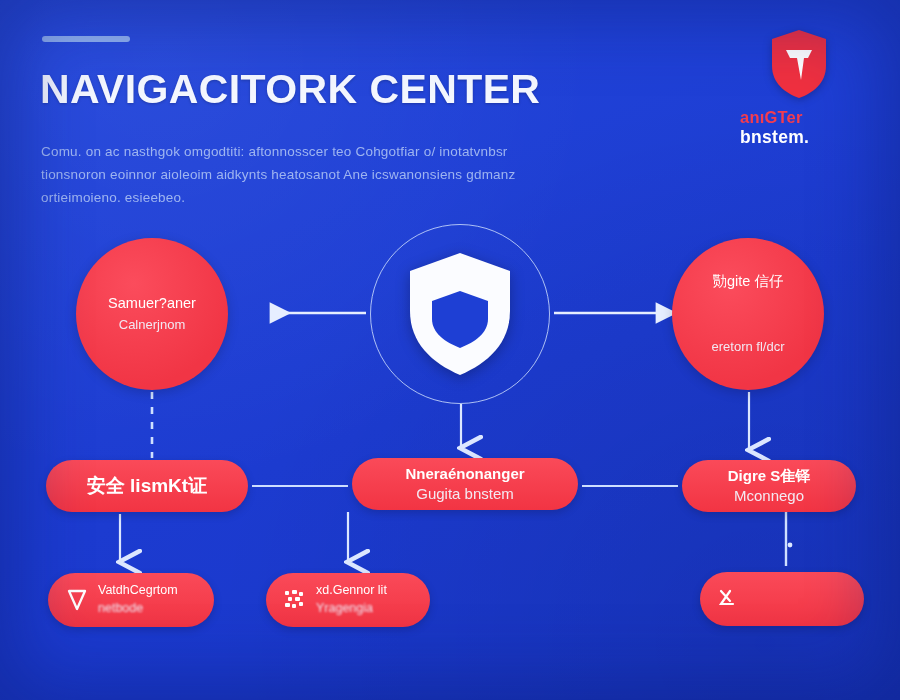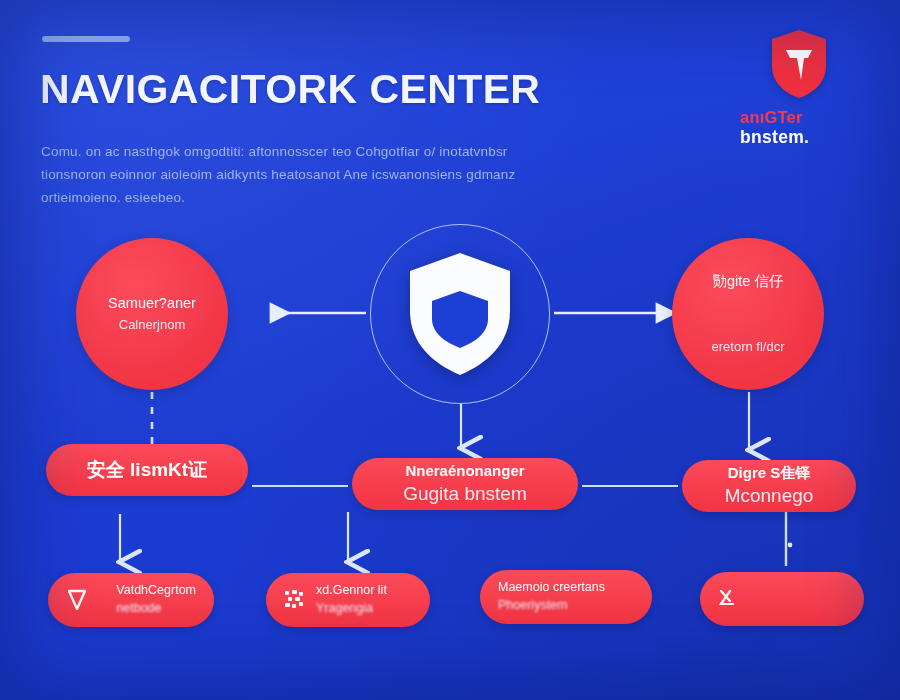--- a/index.html
+++ b/index.html
@@ -110,40 +110,40 @@
     height:52px;
     border-radius:26px;
     background:#f5394b;
     background-image:linear-gradient(180deg, #fa4a59 0%, #f23443 100%);
     display:flex; flex-direction:column;
     align-items:center; justify-content:center;
     text-align:center;
     padding:0 18px;
     box-shadow:0 3px 9px rgba(0,0,0,0.17);
   }
-  #pill-0 { left:46px;  top:444px; width:202px; }
+  #pill-0 { left:46px;  top:460px; width:202px; }
   #pill-1 { left:352px; top:458px; width:226px; }
   #pill-2 { left:682px; top:460px; width:174px; }
   .pill-line-1 { font-size:15px; font-weight:bold; color:#ffffff; line-height:1.35; filter:blur(0.55px); white-space:nowrap; }
-  .pill-line-2 { font-size:19px; color:#f4f7ff; line-height:1.35; filter:blur(0.7px); opacity:0.93; white-space:nowrap; }
+  .pill-line-2 { font-size:15px; color:#f4f7ff; line-height:1.35; filter:blur(0.7px); opacity:0.93; white-space:nowrap; }
   #pill-0 .pill-line-1 { font-size:19px; }
 
   
   .card {
     position:absolute;
     height:54px;
     border-radius:27px;
     background:#f5394b;
     background-image:linear-gradient(180deg, #fa4a59 0%, #f23443 100%);
     display:flex; align-items:center;
     gap:10px;
     padding:0 18px;
     box-shadow:0 3px 9px rgba(0,0,0,0.17);
   }
-  #card-0 { left:48px;  top:573px; width:166px;justify-content:space-between; }
+  #card-0 { left:48px;  top:573px; width:166px; }
   #card-1 { left:266px; top:573px; width:164px; }
   #card-2 { left:480px; top:570px; width:172px; }
   #card-3 { left:700px; top:572px; width:164px; }
   .card-icon { flex:0 0 auto; display:flex; align-items:center; justify-content:center; width:22px; height:22px; filter:blur(0.3px); }
   .card-text { display:flex; flex-direction:column; justify-content:center; }
   .card-line-1 { font-size:12.5px; color:#ffffff; line-height:1.42; filter:blur(0.75px); white-space:nowrap; }
   .card-line-2 { font-size:12.5px; color:#f0f4ff; line-height:1.42; filter:blur(0.8px); opacity:0.95; white-space:nowrap; }
 </style>
 </head>
 <body>
@@ -250,26 +250,20 @@
           <rect x="15" y="13" width="4" height="4" rx="1"></rect>
         </g>
       </svg>
     </span>
     <span class="card-text">
       <span class="card-line-1">xd.Gennor lit</span>
       <span class="card-line-2">Yragengia</span>
     </span>
   </div>
 
-  <div class="card" id="card-2">
-    <span class="card-text">
-      <span class="card-line-1">Maemoio creertans</span>
-      <span class="card-line-2">Phoeriystem</span>
-    </span>
-  </div>
 
   <div class="card" id="card-3">
     <span class="card-icon">
       <svg width="22" height="22" viewBox="0 0 22 22">
         <path d="M3 3 L12 13 M12 3 L3 16 L15 16" fill="none" stroke="#ffffff" stroke-width="2.2" stroke-linecap="round"></path>
       </svg>
     </span>
   </div>
 
   <div id="vignette"></div>

